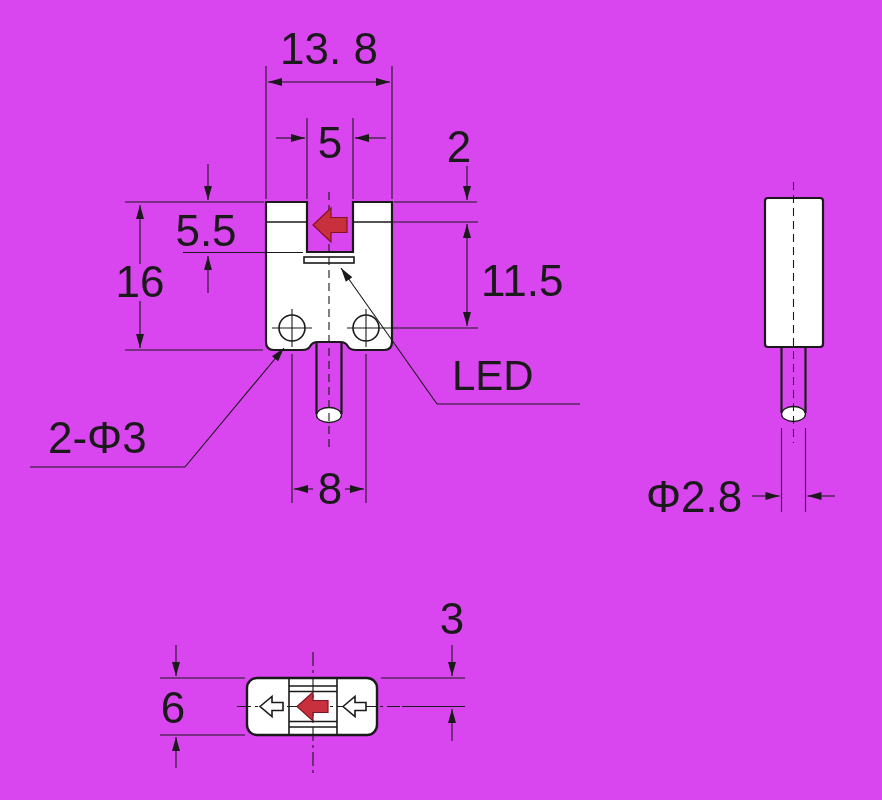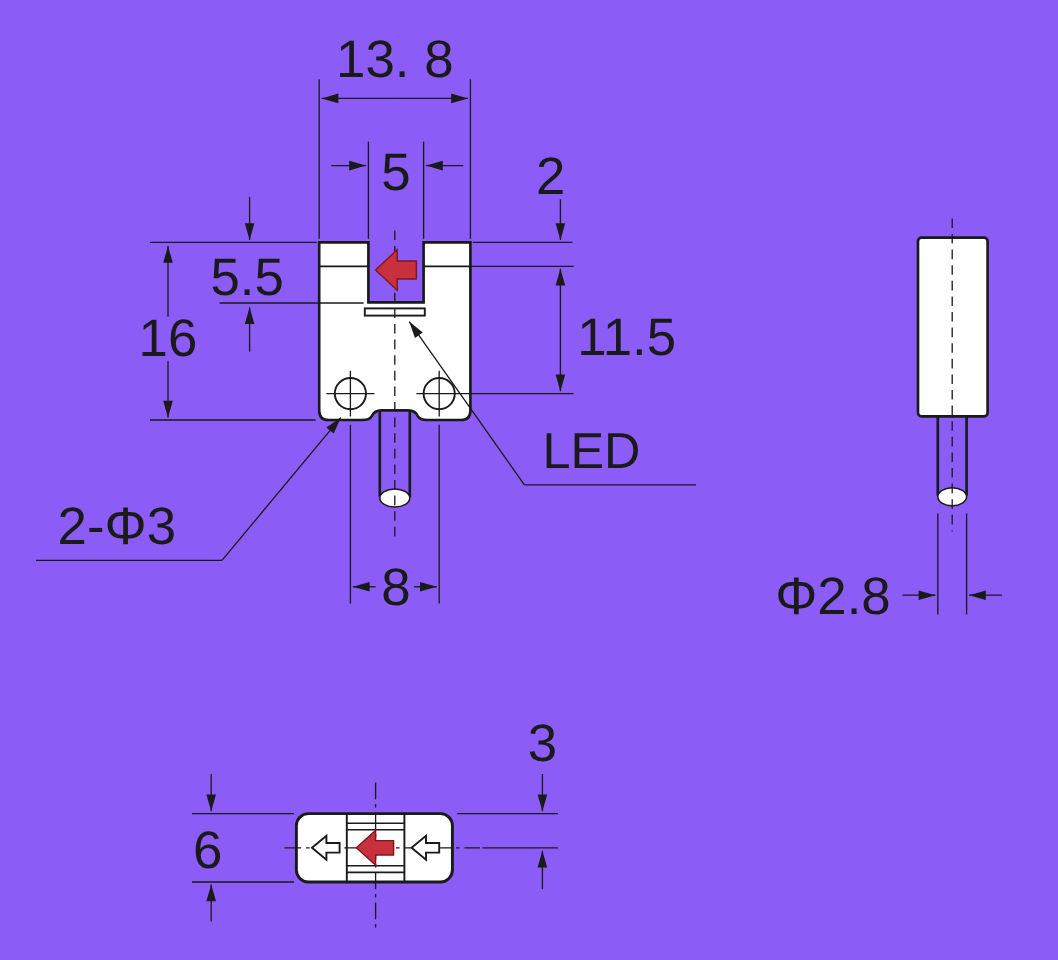--- a/index.html
+++ b/index.html
@@ -1,16 +1,16 @@
 <!DOCTYPE html>
 <html><head>
 <meta charset="utf-8">
 <style>
   html,body{margin:0;padding:0;background:#ffffff;}
-  .stage{position:relative;width:882px;height:800px;background:#8b5cf6;overflow:hidden;
+  .stage{position:relative;width:882px;height:800px;background:#d946ef;overflow:hidden;
          font-family:"Liberation Sans",sans-serif;}
   svg{display:block;}
   .o2 {fill:none;stroke:#1a1a1a;stroke-width:2.2;}
   .o24{fill:none;stroke:#1a1a1a;stroke-width:2.4;}
   .o16{fill:none;stroke:#1a1a1a;stroke-width:1.6;}
   .o12{fill:none;stroke:#1a1a1a;stroke-width:1.3;}
   .fw {fill:#ffffff;}
   .d  {fill:none;stroke:#1a1a1a;stroke-width:1.1;}
   .dash{fill:none;stroke:#1a1a1a;stroke-width:1.1;stroke-dasharray:8 5;}
   .dashdot{fill:none;stroke:#1a1a1a;stroke-width:1.1;stroke-dasharray:14 4 3 4;}

